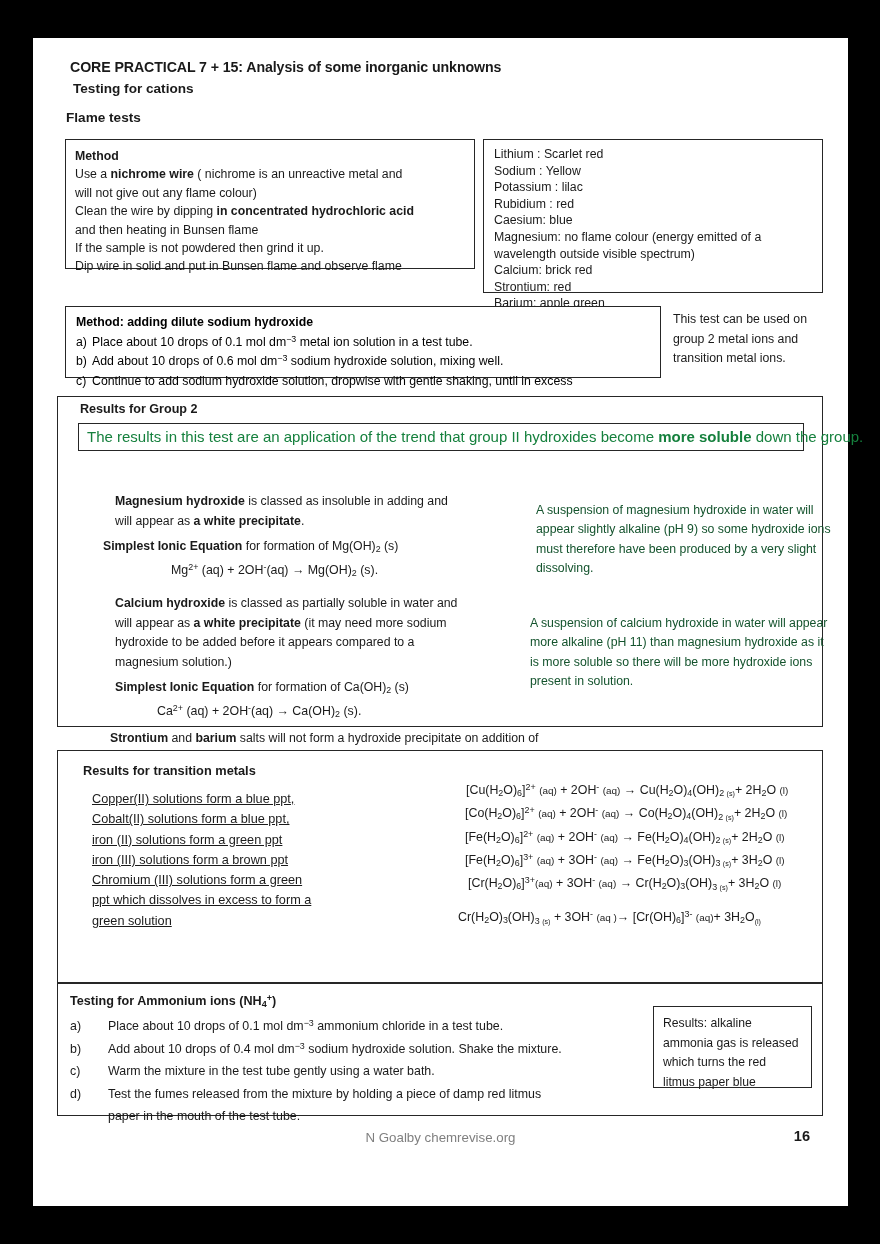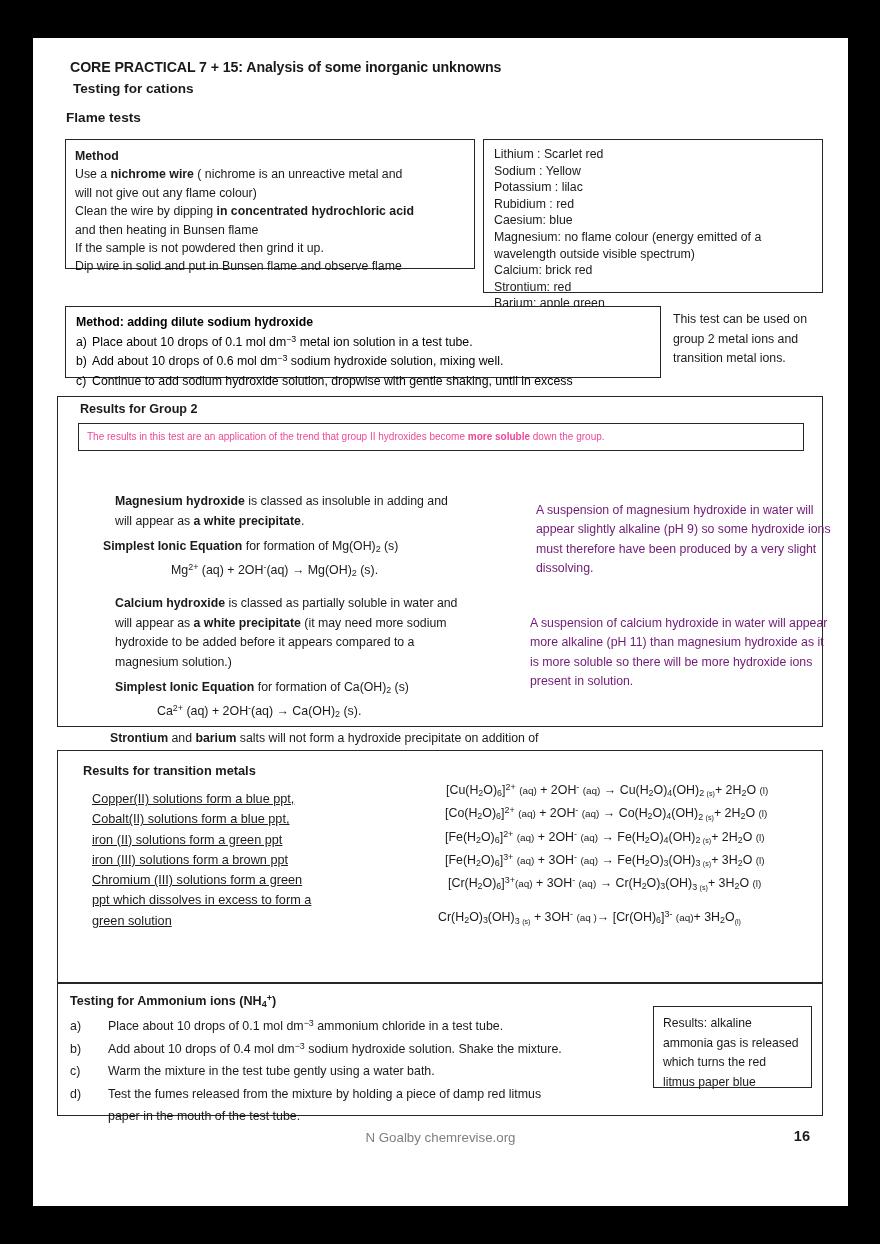--- a/index.html
+++ b/index.html
@@ -94,33 +94,33 @@
     position: absolute; left: 640px; top: 272px; width: 160px;
     font-size: 12.3px; line-height: 19.6px; color: #1a1a1a;
   }
 
   
   #g2-outer { left: 24px; top: 358px; width: 766px; height: 331px; }
   #g2-title { position: absolute; left: 22px; top: 5px; font-size: 12.6px; font-weight: bold; color:#1a1a1a; }
   #g2-trend {
     position: absolute; left: 20px; top: 26px; width: 726px; height: 28px;
     border: 1.3px solid #262626; box-sizing: border-box;
-    font-size: 10px; line-height: 26px; color: #ec4899; padding-left: 8px;
+    font-size: 15px; line-height: 26px; color: #15803d; padding-left: 8px;
     white-space: nowrap;
   }
   .g2-left { position: absolute; font-size: 12.3px; line-height: 19.6px; color:#1a1a1a; }
-  .g2-right { position: absolute; font-size: 12.3px; line-height: 19.3px; color:#701a75; }
+  .g2-right { position: absolute; font-size: 12.3px; line-height: 19.3px; color:#14532d; }
   .eqn { font-size: 12.4px; color:#1a1a1a; white-space: nowrap; }
 
   
   #tm-box { left: 24px; top: 712px; width: 766px; height: 233px; }
   #tm-title { position: absolute; left: 25px; top: 12px; font-size: 12.8px; font-weight: bold; color:#1a1a1a; }
   #tm-list { position: absolute; left: 34px; top: 38px; font-size: 12.7px; line-height: 20.3px; color:#1a1a1a;text-decoration:underline; }
   #tm-eqs { position: absolute; left: 380px; top: 28px; }
-  #tm-eqs .eqrow { font-size: 12.4px; line-height: 23.3px; color:#1a1a1a; white-space: nowrap; text-align: left; }
+  #tm-eqs .eqrow { font-size: 12.4px; line-height: 23.3px; color:#1a1a1a; white-space: nowrap; text-align: left; margin-left: 20px; }
   #tm-eqs .eqrow.last { margin-top: 11px; }
   .sm { font-size: 0.80em; }
 
   
   #nh4-box { left: 24px; top: 945px; width: 766px; height: 133px; }
   #nh4-title { position: absolute; left: 12px; top: 10px; font-size: 12.6px; font-weight: bold; color:#1a1a1a; }
   #nh4-steps { position: absolute; left: 12px; top: 31px; width: 570px; font-size: 12.4px; line-height: 22.6px; color:#1a1a1a; }
   #nh4-steps .row { position: relative; padding-left: 38px; }
   #nh4-steps .row .lab { position: absolute; left: 0; top: 0; }
   #nh4-steps .cont { padding-left: 38px; }

